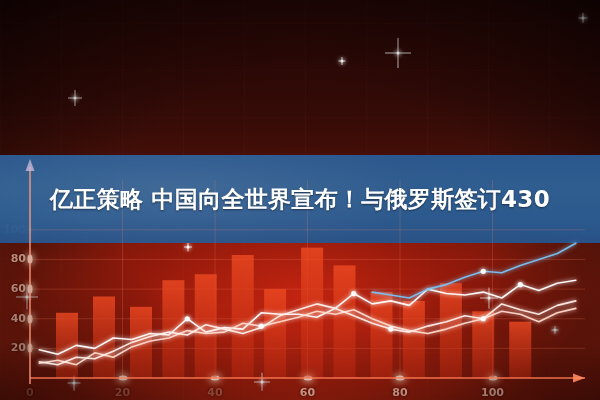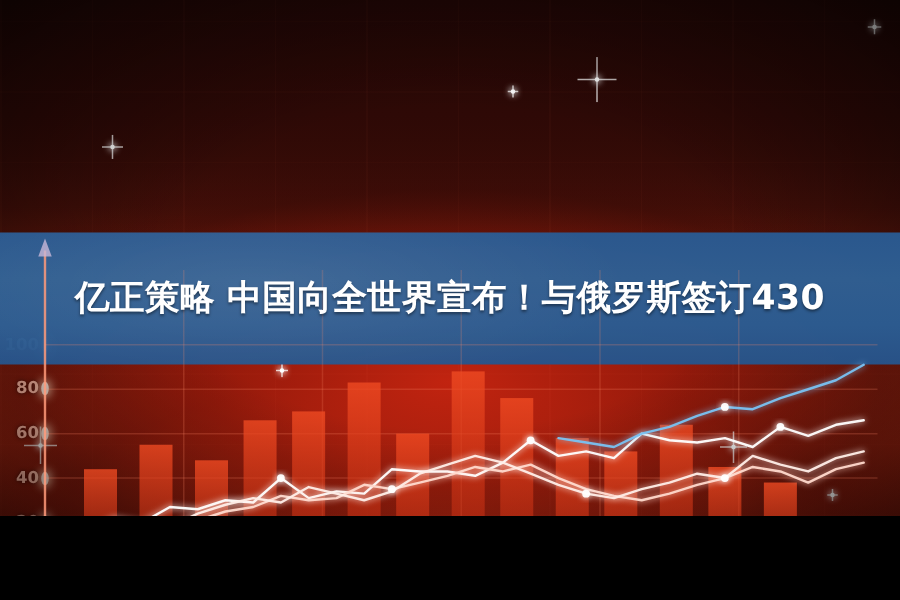--- a/index.html
+++ b/index.html
@@ -1,17 +1,17 @@
 <!DOCTYPE html>
 <html><head>
 <meta charset="utf-8">
 <style>
   html,body{margin:0;padding:0;background:#000;}
   #stage{
-    position:relative;width:600px;height:344px;overflow:hidden;
+    position:relative;width:600px;height:400px;overflow:hidden;
     font-family:"DejaVu Sans","Liberation Sans",sans-serif;
     background:#2a0805;
   }
   
   .bg-base{
     position:absolute;inset:0;
     background:
       radial-gradient(ellipse 70% 55% at 50% 74%, rgba(196,36,16,.95) 0%, rgba(150,24,10,.70) 38%, rgba(70,10,6,.25) 68%, rgba(30,5,4,0) 85%),
       radial-gradient(ellipse 95% 62% at 50% 100%, rgba(214,52,22,.85) 0%, rgba(120,18,9,.45) 45%, rgba(40,6,4,0) 78%),
       linear-gradient(180deg,#2b0a07 0%, #3a0d08 22%, #4a1109 40%, #6d1a0c 56%, #9c2410 72%, #b72d13 86%, #8a1f0d 100%);

